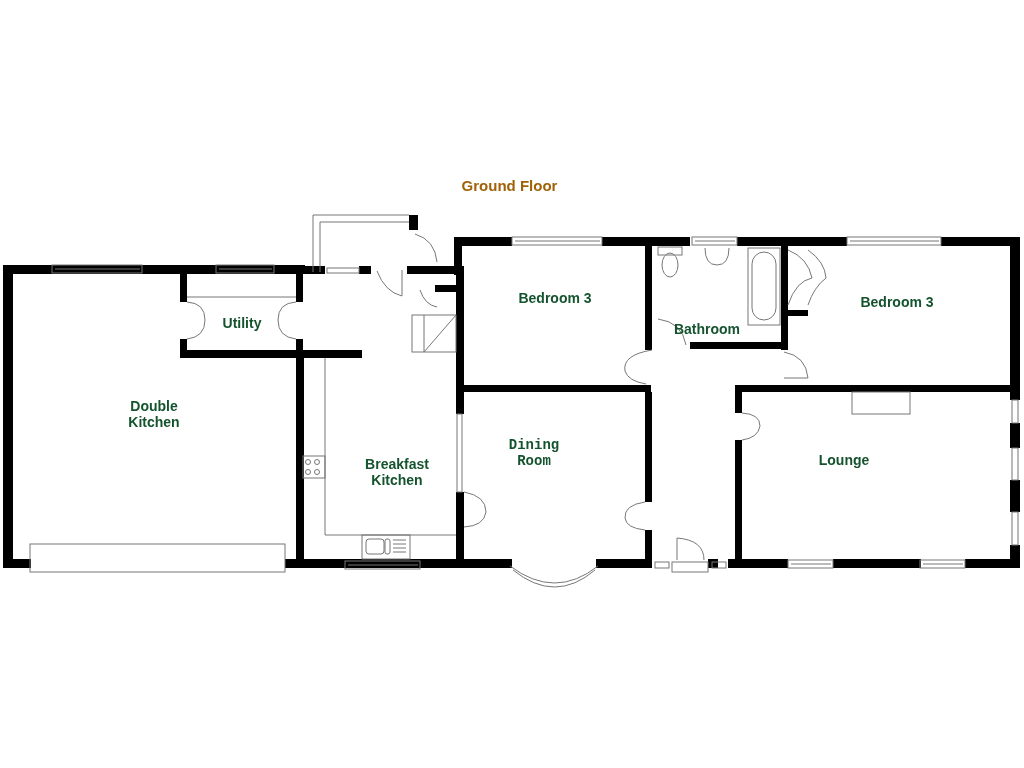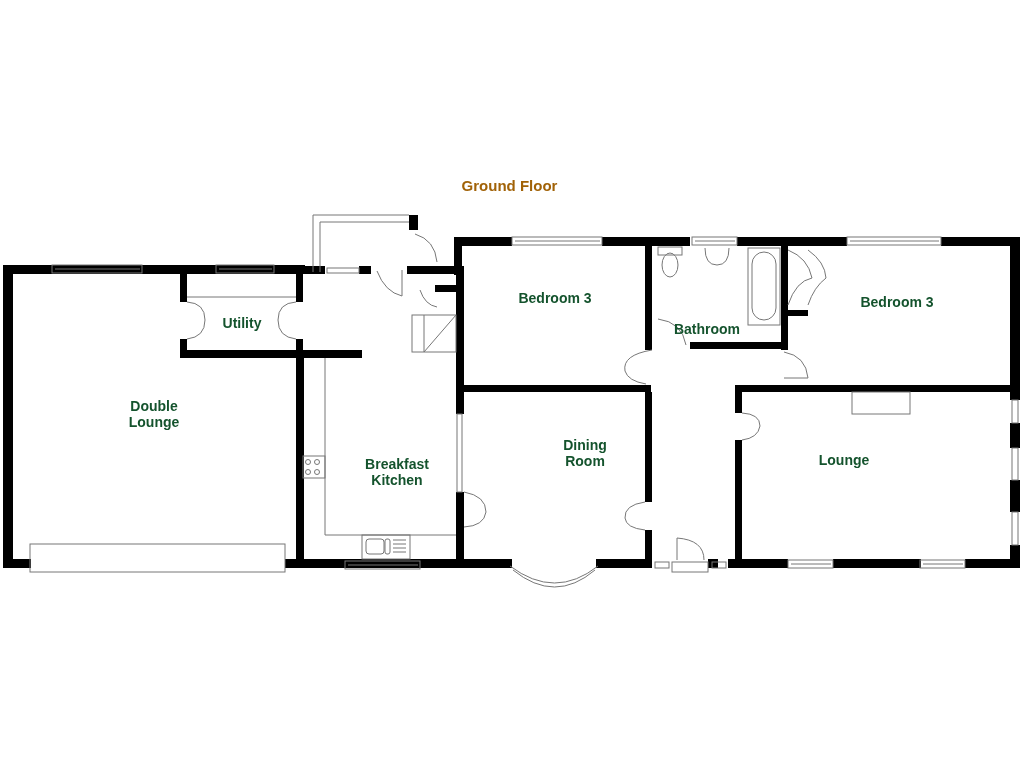--- a/index.html
+++ b/index.html
@@ -145,22 +145,22 @@
     <path d="M464,492 Q486,496 486,512 Q484,526 464,527"></path>
     <path d="M742,413 Q760,414 760,426 Q758,438 742,440"></path>
 
     <rect x="852" y="392" width="58" height="22"></rect>
   </g>
 </svg>
 
 <div class="title">Ground Floor</div>
 
 <div class="label" style="left:154px; top:414px;">Double
-Lounge</div>
+Kitchen</div>
 <div class="label" style="left:242px; top:323px;">Utility</div>
 <div class="label" style="left:397px; top:448px;margin-top:24px;">Breakfast
 Kitchen</div>
 <div class="label" style="left:555px; top:298px;">Bedroom 3</div>
 <div class="label" style="left:707px; top:294px;margin-top:35px;">Bathroom</div>
 <div class="label" style="left:897px; top:302px;">Bedroom 3</div>
-<div class="label" style="left:585px; top:453px;">Dining
+<div class="label" style="left:534px; top:453px;font-family:Liberation Mono, monospace;">Dining
 Room</div>
 <div class="label" style="left:844px; top:460px;">Lounge</div>
 
 </body></html>

